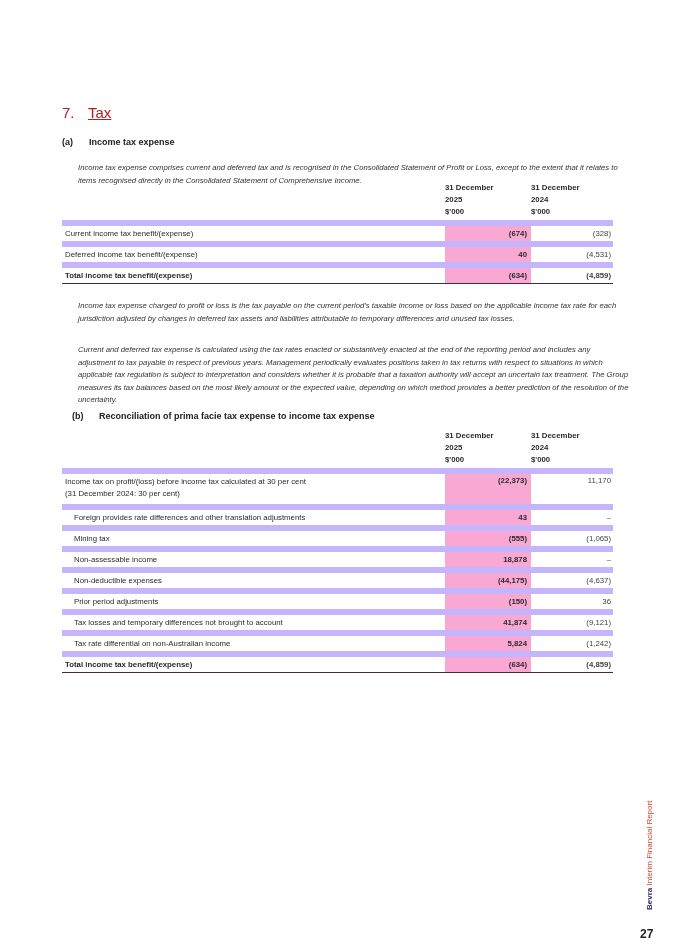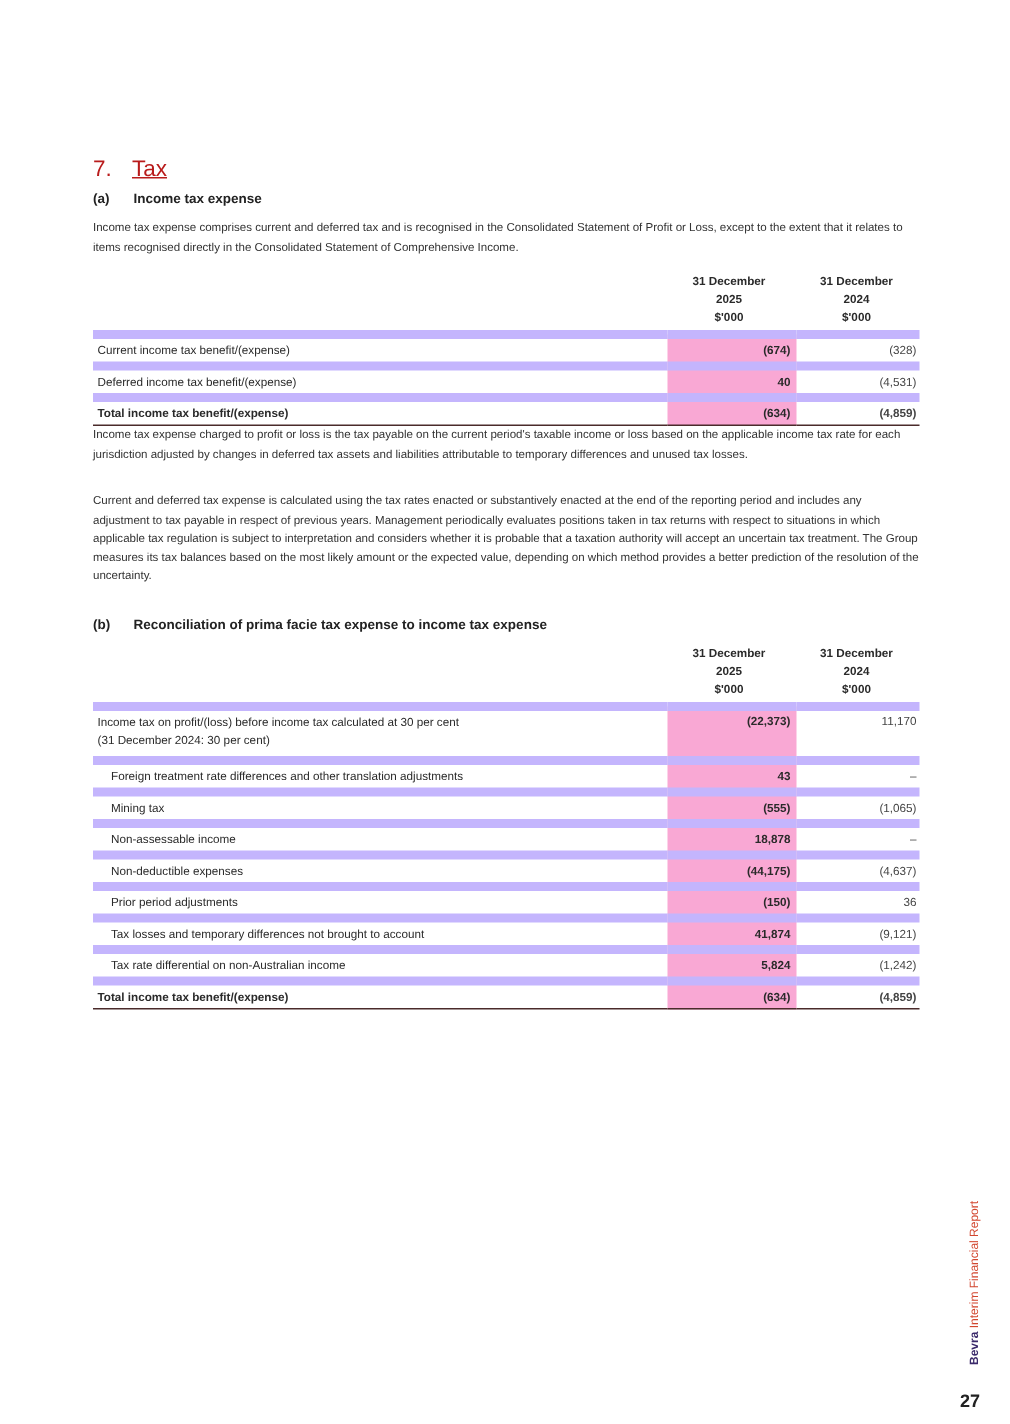--- a/index.html
+++ b/index.html
@@ -3,24 +3,24 @@
 <meta charset="utf-8">
 <style>
   html, body { margin:0; padding:0; }
   body { width:673px; height:949px; background:#ffffff; position:relative; overflow:hidden;
          font-family:"Liberation Sans", sans-serif; color:#2a2a2a; }
   .page { position:absolute; left:62px; top:0; width:551px; }
   .title { position:absolute; top:104px; left:0; font-size:15px; color:#b91c1c;text-decoration:underline; }
   .title .num { display:inline-block; width:26px; }
   .sub { font-size:9px; font-weight:bold; color:#222; }
   .sub .lbl { display:inline-block; width:27px; }
-  .para { font-size:7.7px; line-height:12.5px; color:#333; margin:0; }
+  .para { font-size:7.7px; line-height:12.5px; color:#333; margin:16px;font-style:italic; }
   table { border-collapse:collapse; width:551px; font-size:7.8px; }
   td, th { padding:0; }
-  th { font-weight:bold; text-align:center; line-height:12px; vertical-align:bottom; padding-bottom:2px; }
+  th { font-weight:bold; text-align:left; line-height:12px; vertical-align:bottom; padding-bottom:2px; }
   td { height:15px; border-top:6px solid #c4b5fd; }
   td.num { text-align:right; padding-right:2px; }
   td.c25 { background:#f9a8d4; font-weight:bold; width:82px; padding-right:4px; }
   td.c24 { width:80px; color:#444; }
   td.lab { padding-left:3px; }
   td.ind { padding-left:12px; }
   tr.total td { font-weight:bold; }
   tr.total td.c24 { font-weight:bold; }
   tr.last td { border-bottom:1px solid #4a2b2b; }
   th.h25 { padding-right:4px; }
@@ -32,21 +32,21 @@
   .pnum { position:absolute; left:640px; top:927px; font-size:12px; font-weight:bold; color:#222; }
 </style>
 </head>
 <body>
 
 <div class="page">
   <div class="title">
     <span class="num">7.</span><span>Tax</span>
   </div>
 
-  <div style="position:absolute; top:127px; left:0;" class="sub">
+  <div style="position:absolute; top:137px; left:0;" class="sub">
     <span class="lbl">(a)</span><span>Income tax expense</span>
   </div>
   <p class="para" style="position:absolute; top:146px; left:0; width:551px;">Income tax expense comprises current and deferred tax and is recognised in the Consolidated Statement of Profit or Loss, except to the extent that it relates to items recognised directly in the Consolidated Statement of Comprehensive Income.</p>
 
   <table style="position:absolute; top:182px; left:0;">
     <tbody>
         <tr>
       <th></th>
       <th class="h25" style="width:82px;"><span>31 December</span><br><span>2025</span><br><span>$'000</span></th>
       <th style="width:80px; padding-right:2px;"><span>31 December</span><br><span>2024</span><br><span>$'000</span></th>
@@ -65,38 +65,38 @@
       <td class="lab">Total income tax benefit/(expense)</td>
       <td class="num c25">(634)</td>
       <td class="num c24">(4,859)</td>
     </tr>
   </tbody>
     </table>
 
   <p class="para" style="position:absolute; top:284px; left:0; width:551px;">Income tax expense charged to profit or loss is the tax payable on the current period's taxable income or loss based on the applicable income tax rate for each jurisdiction adjusted by changes in deferred tax assets and liabilities attributable to temporary differences and unused tax losses.</p>
   <p class="para" style="position:absolute; top:328px; left:0; width:551px;">Current and deferred tax expense is calculated using the tax rates enacted or substantively enacted at the end of the reporting period and includes any adjustment to tax payable in respect of previous years. Management periodically evaluates positions taken in tax returns with respect to situations in which applicable tax regulation is subject to interpretation and considers whether it is probable that a taxation authority will accept an uncertain tax treatment. The Group measures its tax balances based on the most likely amount or the expected value, depending on which method provides a better prediction of the resolution of the uncertainty.</p>
 
-  <div style="position:absolute; top:411px; left:0;" class="sub">
+  <div style="position:absolute; top:411px; left:10px;" class="sub">
     <span class="lbl">(b)</span><span>Reconciliation of prima facie tax expense to income tax expense</span>
   </div>
 
   <table style="position:absolute; top:430px; left:0;">
     <tbody>
         <tr>
       <th></th>
       <th class="h25" style="width:82px;"><span>31 December</span><br><span>2025</span><br><span>$'000</span></th>
       <th style="width:80px; padding-right:2px;"><span>31 December</span><br><span>2024</span><br><span>$'000</span></th>
     </tr>
     <tr>
       <td class="lab" style="height:28px; vertical-align:top; padding-top:2px; line-height:12px;"><span>Income tax on profit/(loss) before income tax calculated at 30 per cent</span><br><span>(31 December 2024: 30 per cent)</span></td>
       <td class="num c25" style="vertical-align:top; padding-top:2px;margin-top:37px;">(22,373)</td>
       <td class="num c24" style="vertical-align:top; padding-top:2px;">11,170</td>
     </tr>
     <tr>
-      <td class="ind">Foreign treatment rate differences and other translation adjustments</td>
+      <td class="ind">Foreign provides rate differences and other translation adjustments</td>
       <td class="num c25">43</td>
       <td class="num c24">–</td>
     </tr>
     <tr>
       <td class="ind">Mining tax</td>
       <td class="num c25">(555)</td>
       <td class="num c24">(1,065)</td>
     </tr>
     <tr>
       <td class="ind">Non-assessable income</td>

